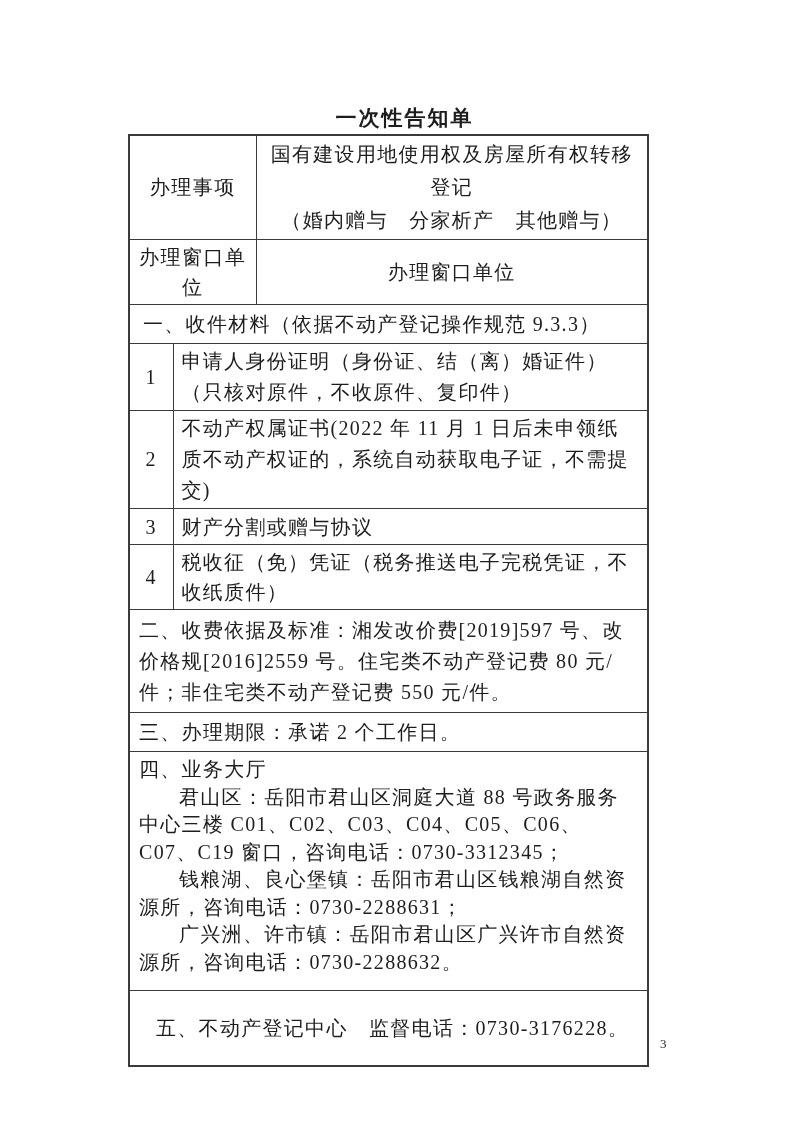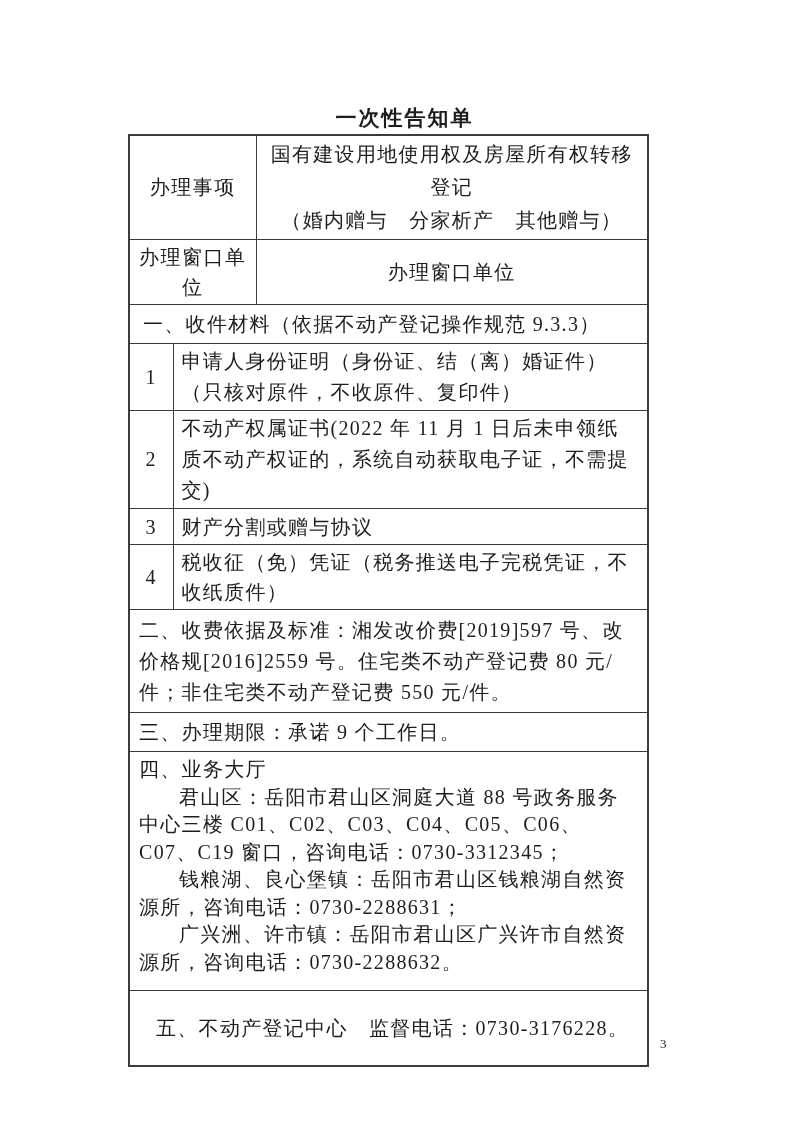--- a/index.html
+++ b/index.html
@@ -133,21 +133,21 @@
     <tr class="mat-short">
       <td class="num-cell">4</td>
       <td colspan="2">税收征（免）凭证（税务推送电子完税凭证，不收纸质件）</td>
     </tr>
 
     <tr class="sec-two">
       <td colspan="3">二、收费依据及标准：湘发改价费[2019]597 号、改价格规[2016]2559 号。住宅类不动产登记费 80 元/件；非住宅类不动产登记费 550 元/件。</td>
     </tr>
 
     <tr class="sec-three">
-      <td colspan="3">三、办理期限：承诺 9 个工作日。</td>
+      <td colspan="3">三、办理期限：承诺 2 个工作日。</td>
     </tr>
 
     <tr class="sec-four">
       <td colspan="3">
         <div class="sec-four-body">
           <p>四、业务大厅</p>
           <p class="indent">君山区：岳阳市君山区洞庭大道 88 号政务服务中心三楼 C01、C02、C03、C04、C05、C06、C07、C19 窗口，咨询电话：0730-3312345；</p>
           <p class="indent">钱粮湖、良心堡镇：岳阳市君山区钱粮湖自然资源所，咨询电话：0730-2288631；</p>
           <p class="indent">广兴洲、许市镇：岳阳市君山区广兴许市自然资源所，咨询电话：0730-2288632。</p>
         </div>

